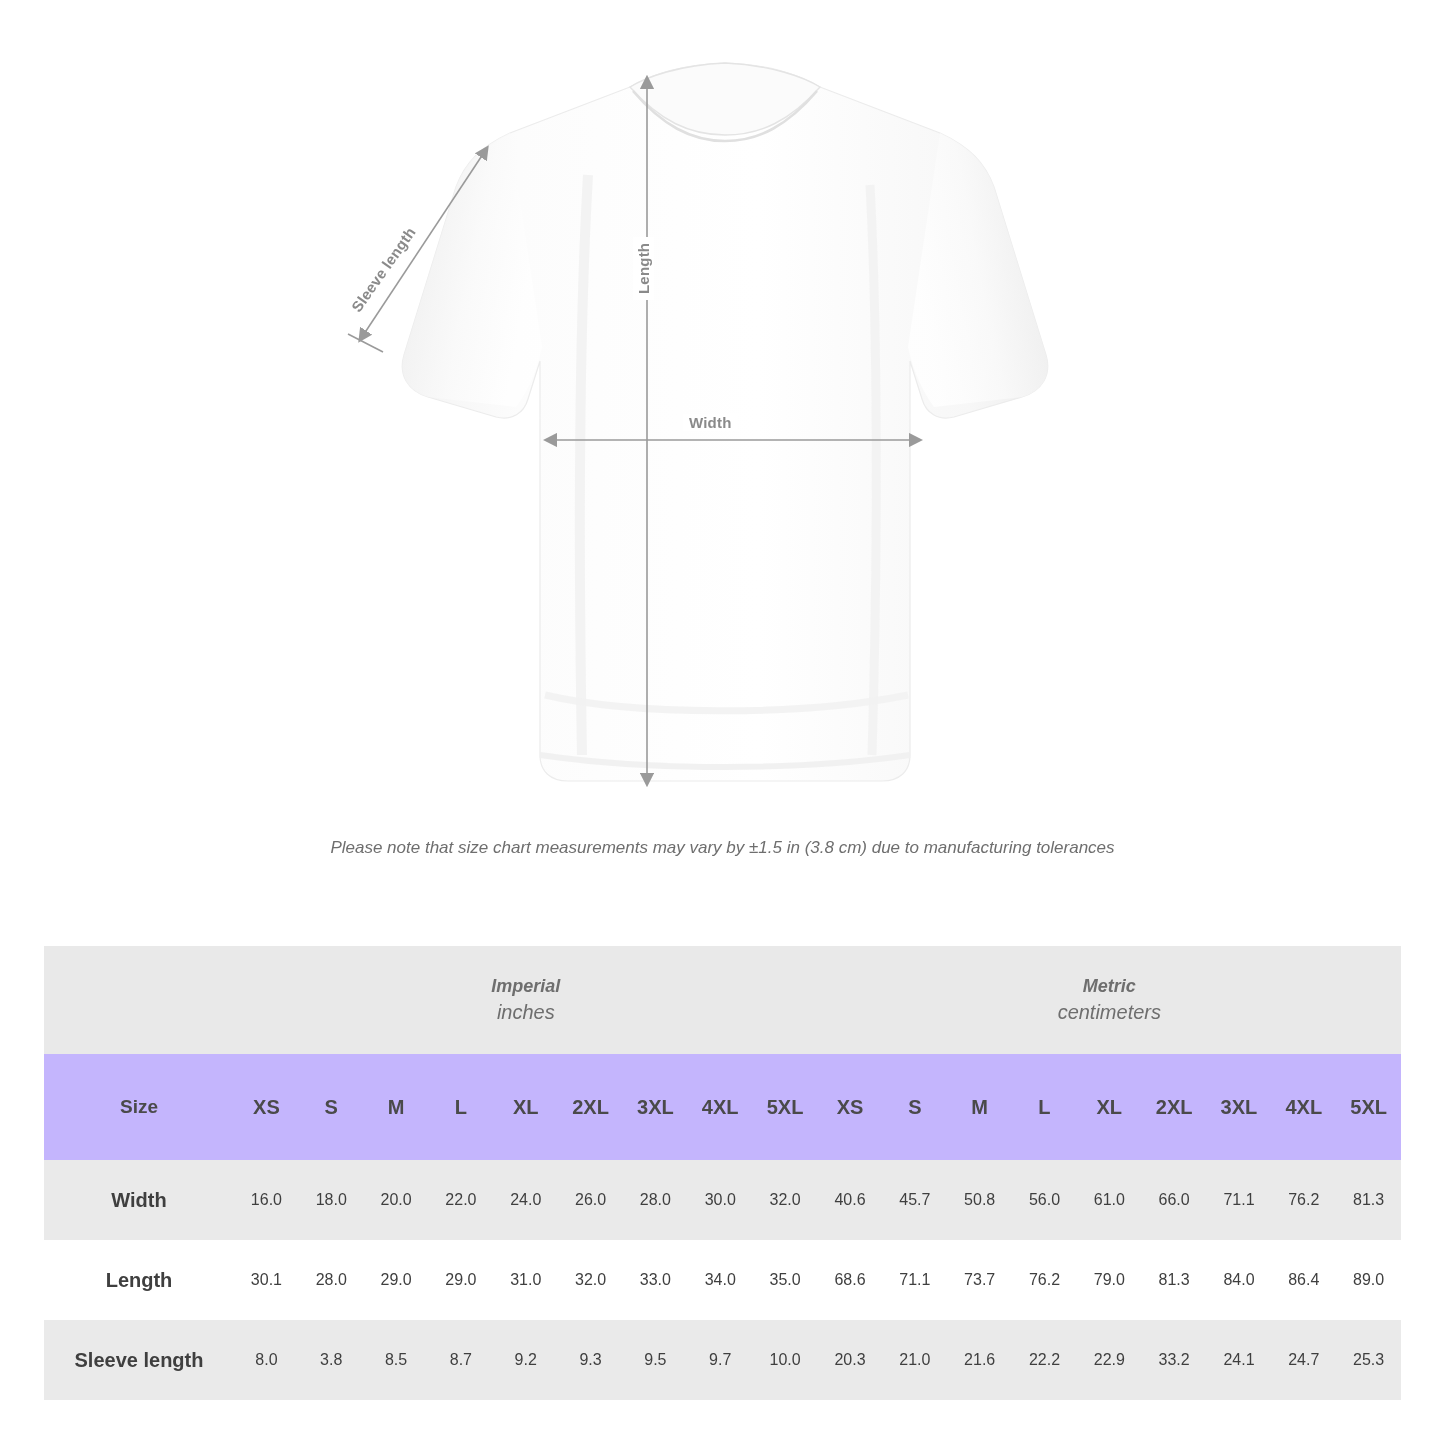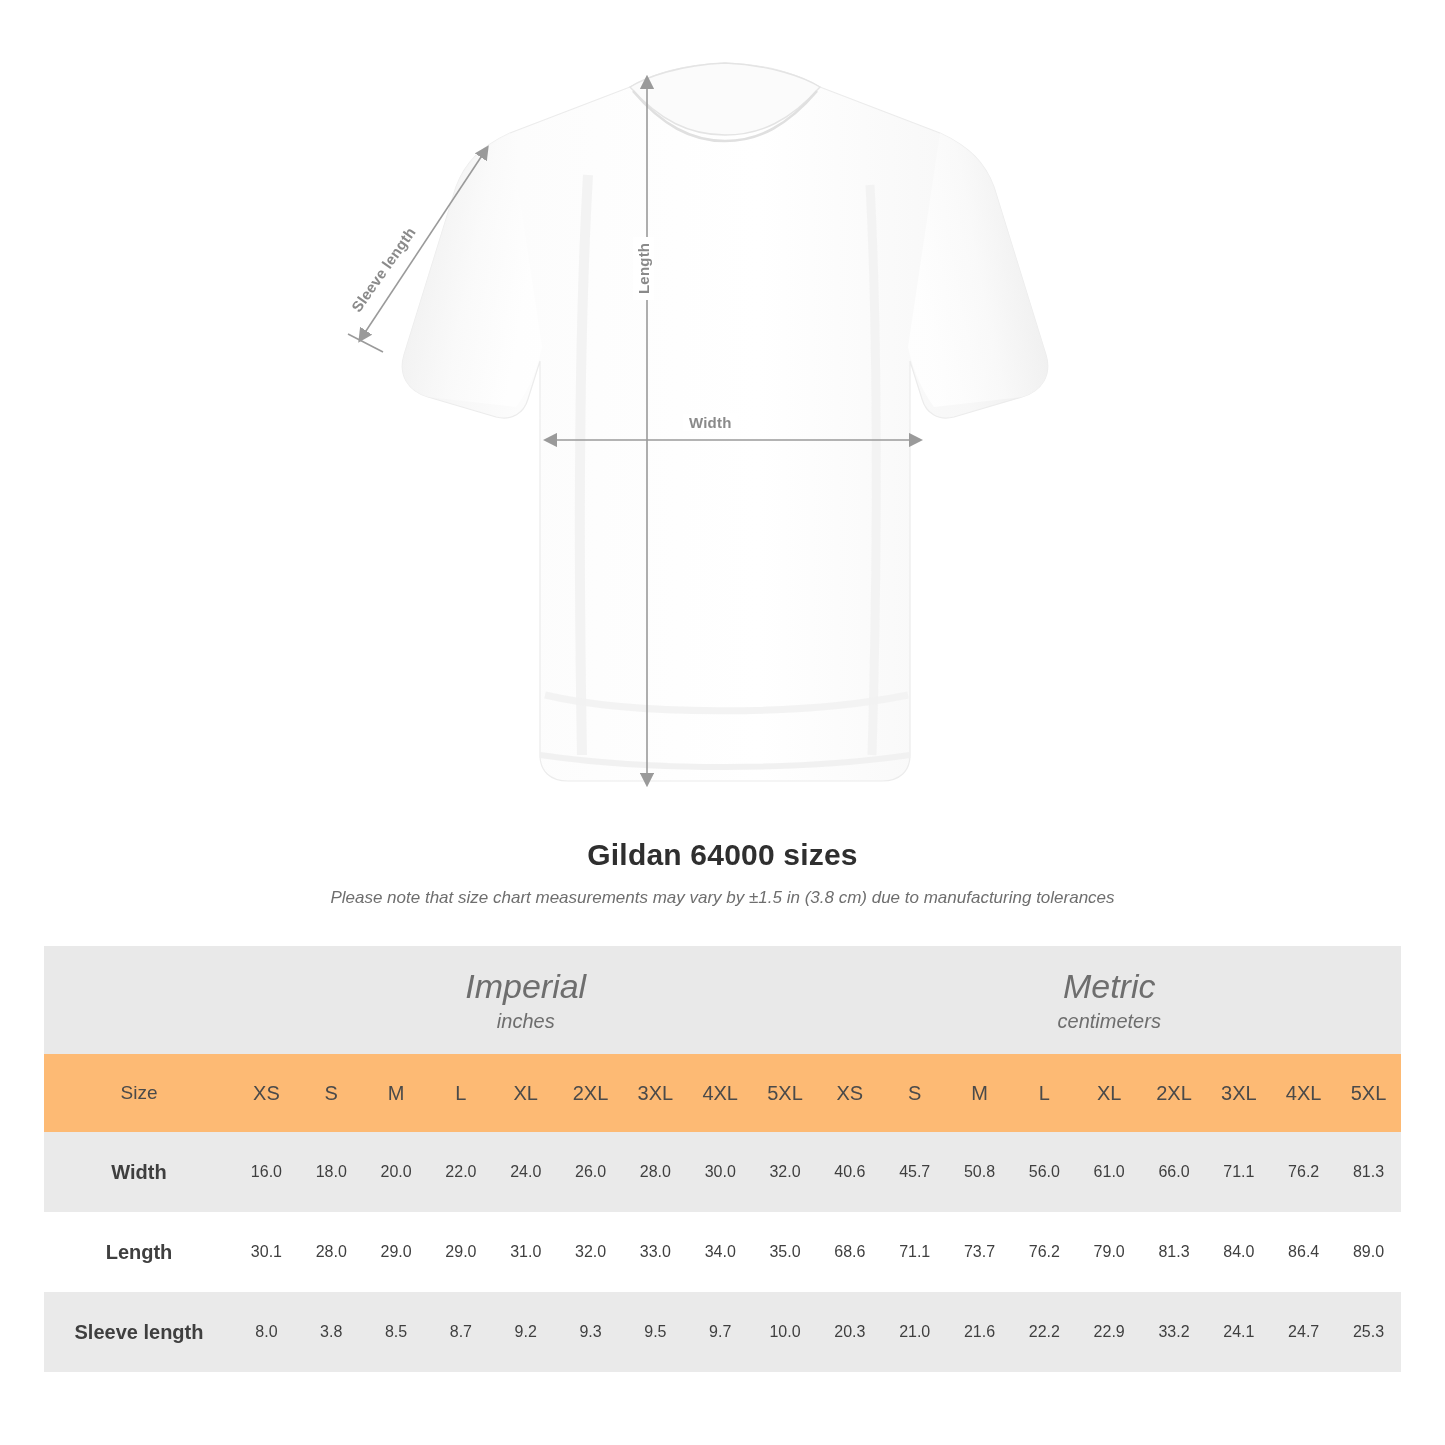--- a/index.html
+++ b/index.html
@@ -125,40 +125,40 @@
     margin: 0;
   }
 
   .unit-head td {
     background: #e9e9e9;
     height: 108px;
     vertical-align: middle;
     text-align: center;
   }
   .unit-name {
-    font-size: 34px;
+    font-size: 18px;
     font-style: italic;
-    font-weight: normal;
+    font-weight: bold;
     color: #6e6e6e;
     line-height: 1.15;
   }
   .unit-sub {
     font-size: 20px;
     font-style: italic;
     color: #6e6e6e;
     margin-top: 4px;
   }
 
   .size-head td {
-    background: #fdba74;
-    height: 78px;
+    background: #c4b5fd;
+    height: 106px;
     vertical-align: middle;
     text-align: center;
     font-size: 20px;
-    font-weight: normal;
+    font-weight: bold;
     color: #4a4a4a;
   }
   .size-head td.rowlabel {
     font-size: 19px;
   }
 
   tr.data-row td {
     height: 80px;
     vertical-align: middle;
     text-align: center;
@@ -261,21 +261,20 @@
         <line x1="348" y1="334" x2="383" y2="352" stroke="#9a9a9a" stroke-width="1.6"></line>
       </svg>
 
       <div class="dim-label width-lbl">Width</div>
       <div class="dim-label length-lbl">Length</div>
       <div class="dim-label sleeve-lbl">Sleeve length</div>
     </div>
   </div>
 
   <div class="title-block">
-    <h1 class="chart-title">Gildan 64000 sizes</h1>
     <p class="chart-note">Please note that size chart measurements may vary by ±1.5 in (3.8 cm) due to manufacturing tolerances</p>
   </div>
 
   <div class="table-wrap">
     <table class="size-table">
       <colgroup>
         <col style="width:190px">
         <col span="18" style="width:64.83px">
       </colgroup>
       <tbody>

